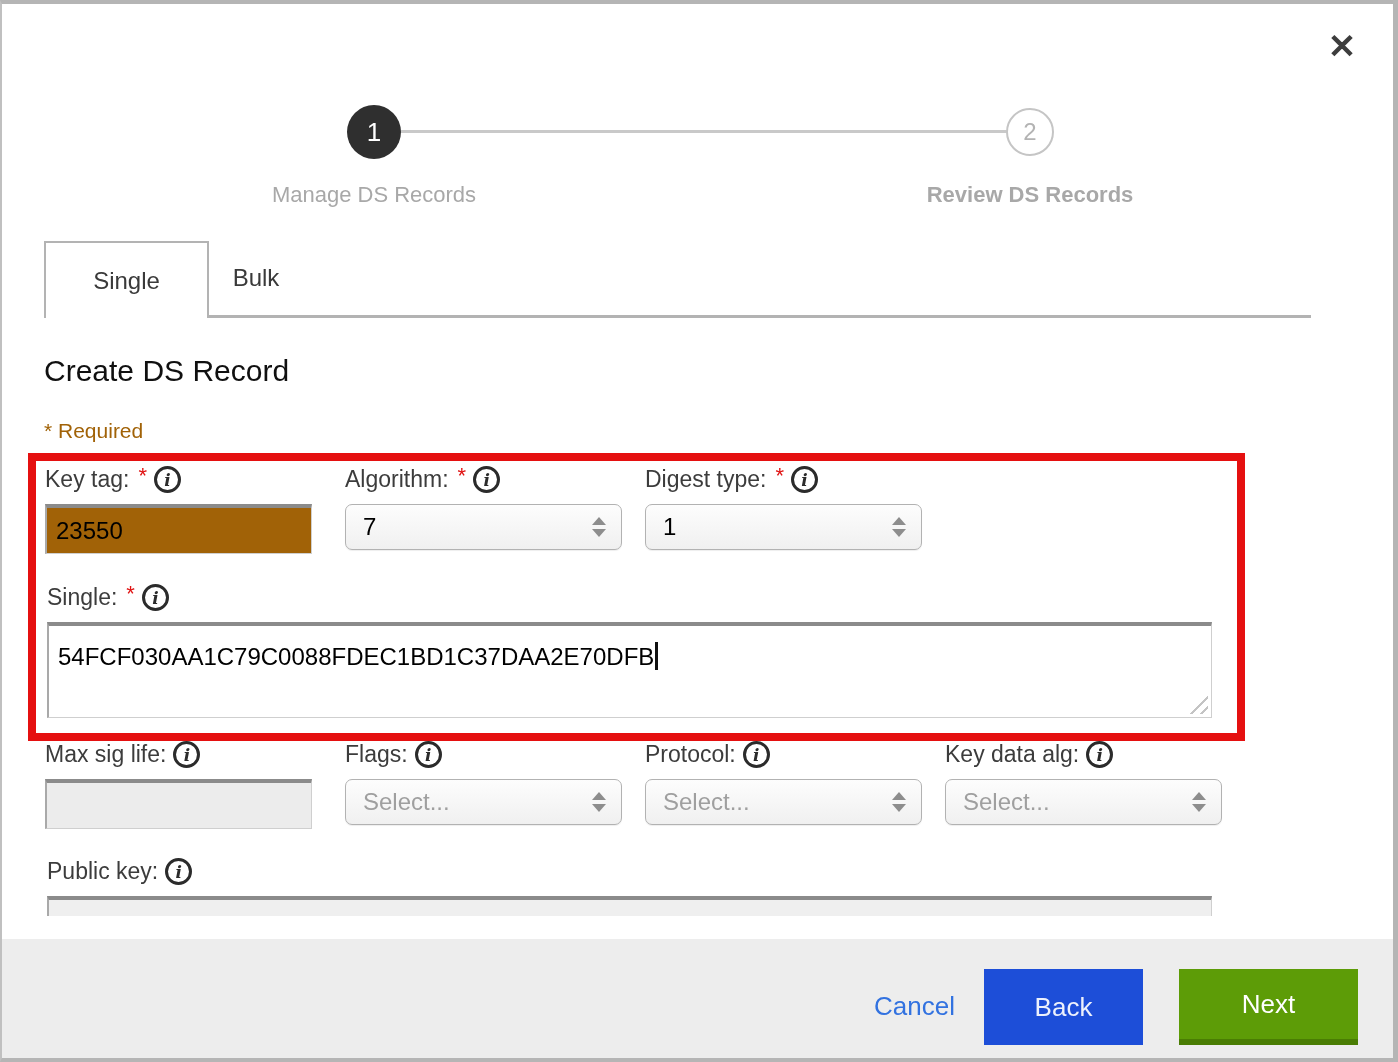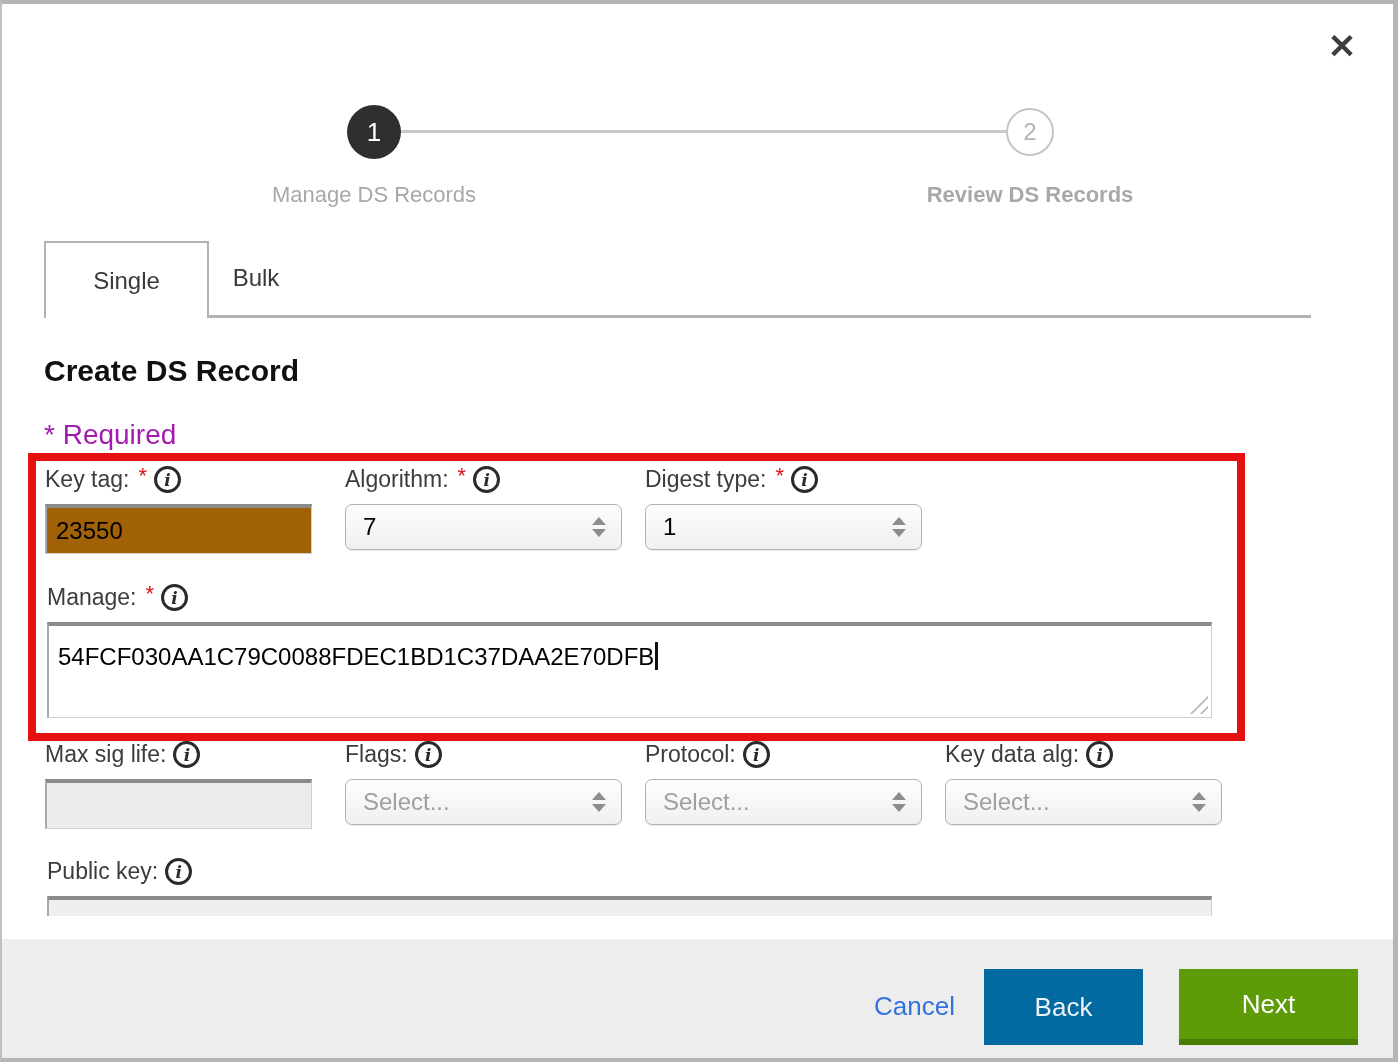--- a/index.html
+++ b/index.html
@@ -64,25 +64,25 @@
     left: 42px; background: #fff; z-index: 2;
     border-top: 2px solid #b3b3b3;
     border-left: 2px solid #b3b3b3;
     border-right: 2px solid #b3b3b3;
   }
   .tab.inactive { left: 183px; width: 142px; height: 74px; }
 
   
   .form-title {
     position: absolute; left: 42px; top: 350px;
-    font-size: 30px; font-weight: bold; color: #101010;
+    font-size: 30px; font-weight: normal; color: #101010;
   }
   .required-note {
     position: absolute; left: 42px; top: 415px;
-    font-size: 28px; color: #a21caf;
+    font-size: 21px; color: #a16207;
   }
 
   
   .highlight-box {
     position: absolute; left: 26px; top: 449px;
     width: 1217px; height: 288px;
     border: 8px solid #e51010;
     z-index: 6; pointer-events: none;
   }
 
@@ -181,21 +181,21 @@
     font-size: 26px; color: #3272e0; cursor: pointer;
   }
   .btn {
     position: absolute; top: 30px; height: 76px;
     display: flex; align-items: center; justify-content: center;
     font-size: 26px; cursor: pointer; border: none;
     font-family: "Liberation Sans", sans-serif;
   }
   .btn-back {
     left: 982px; width: 159px;
-    background: #0369a1; color: rgba(255,255,255,0.92);
+    background: #1d4ed8; color: rgba(255,255,255,0.92);
     cursor: default;
   }
   .btn-next {
     left: 1177px; width: 179px;
     background: #5d9c07; color: #fff;
     border-bottom: 6px solid #4a7d04;
   }
 </style>
 </head>
 <body>
@@ -253,21 +253,21 @@
       <span class="val">1</span>
       <span class="spinner">
           <span class="up"></span>
           <span class="down"></span>
         </span>
     </div>
   </div>
 
   <div class="group g-digest">
     <div class="field-label">
-      <span>Manage:</span>
+      <span>Single:</span>
       <span class="req-star">*</span>
       <span class="info-icon">i</span>
     </div>
     <div class="textarea">
       <span>54FCF030AA1C79C0088FDEC1BD1C37DAA2E70DFB</span><span class="caret"></span>
       <span class="resize-handle"></span>
     </div>
   </div>
 
   <div class="group g-maxsig">

